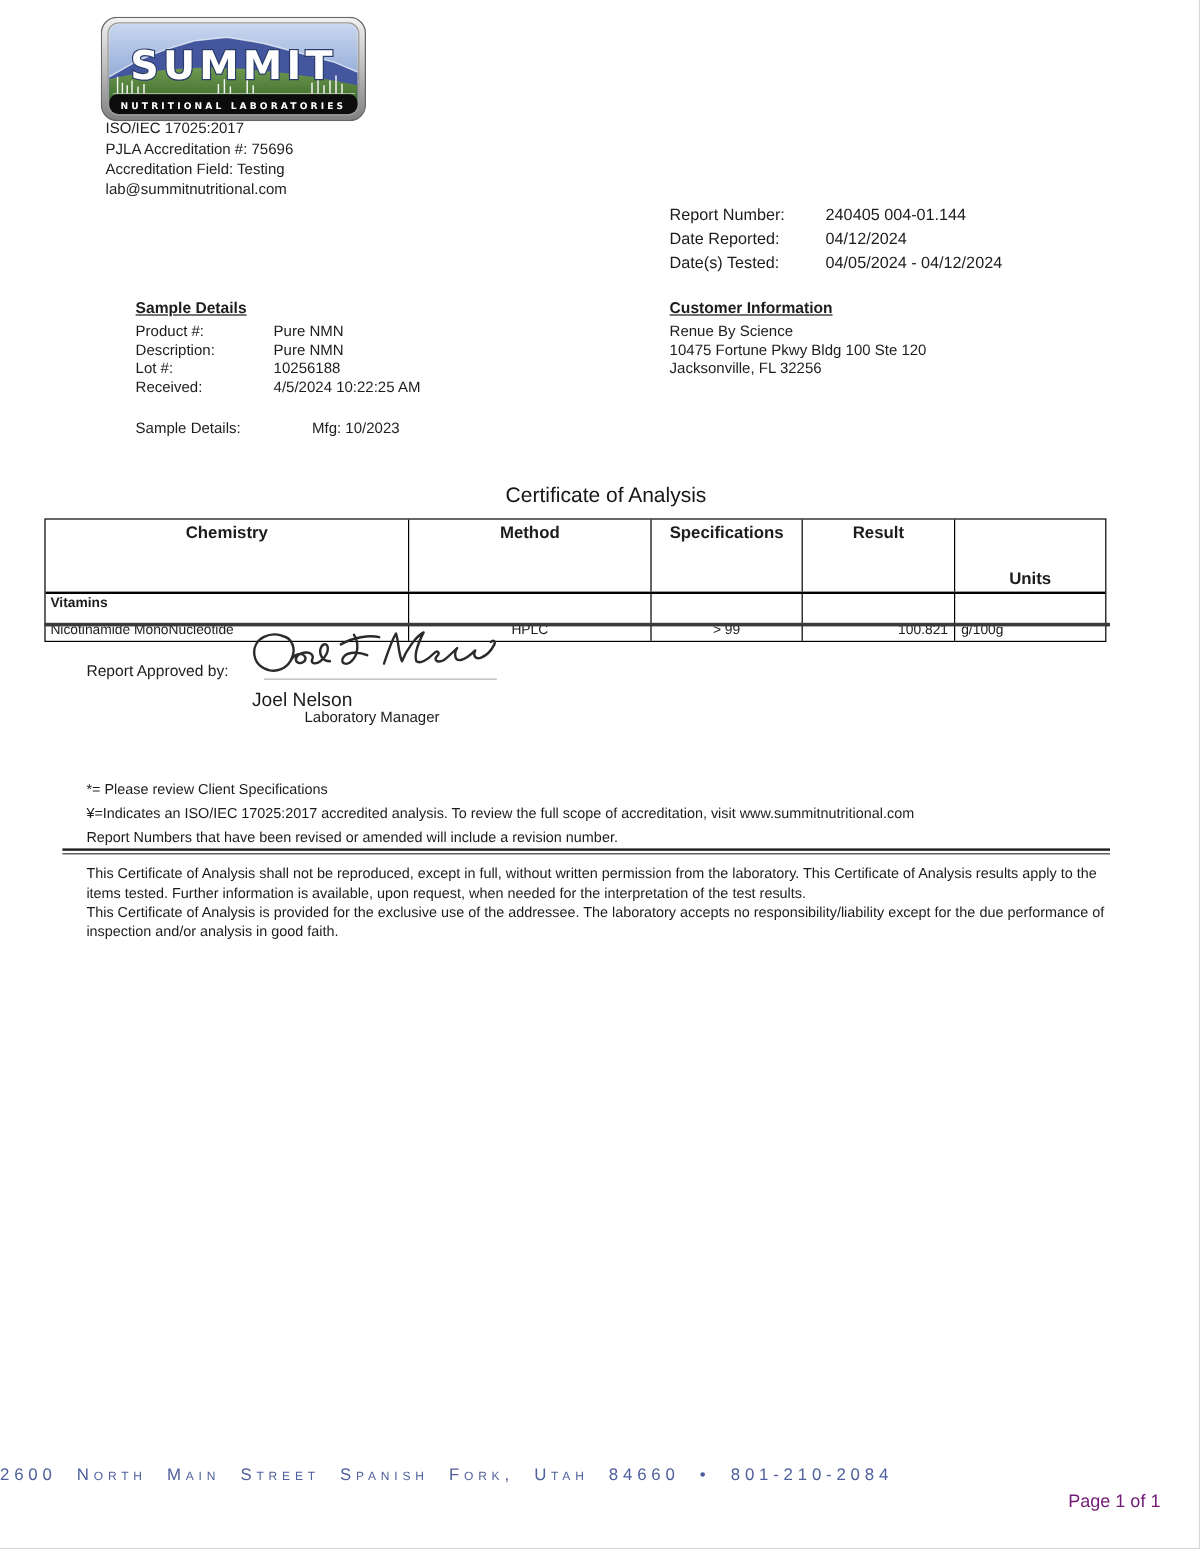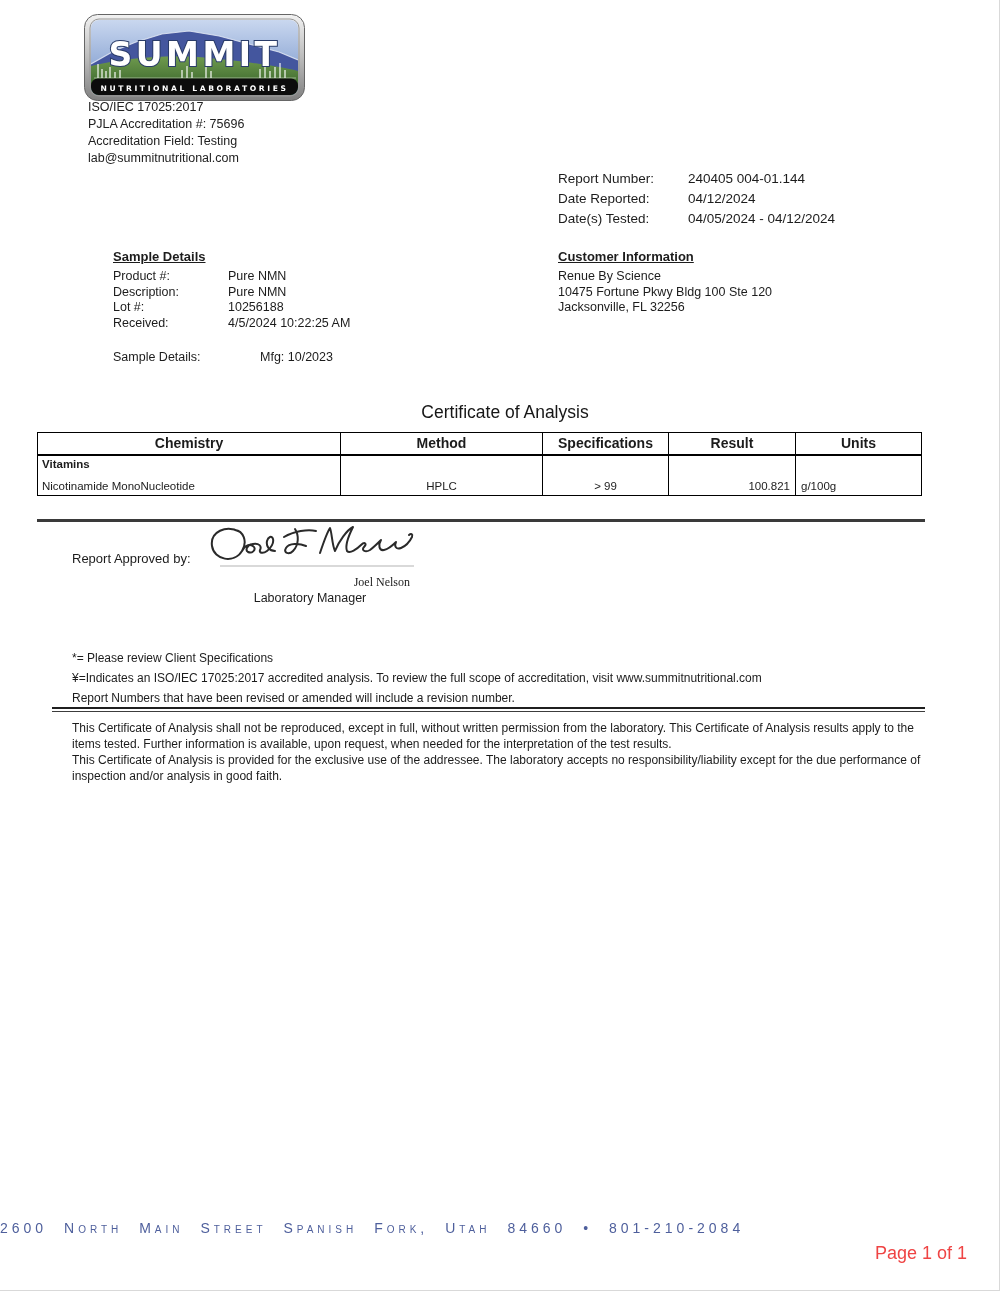--- a/index.html
+++ b/index.html
@@ -38,53 +38,53 @@
   .customer { position: absolute; left: 558px; top: 249px; font-size: 12.5px; }
   .customer .line { line-height: 15.5px; }
 
   
   .coa-title { position: absolute; left: 0; top: 402px; width: 1010px; text-align: center; font-size: 17.5px; font-weight: 400; color: #161616; }
 
   
   .coa-table { position: absolute; left: 37px; top: 432px; width: 885px; border: 1.5px solid #000; background: #fff; }
   .coa-header { display: grid; grid-template-columns: 303px 202px 126px 127px 1fr; border-bottom: 2px solid #000; }
   .coa-header .cell { padding: 2px 0 3px; text-align: center; font-weight: bold; font-size: 14px; border-right: 1px solid #000; }
-  .coa-header .cell:last-child { border-right: none; }
+  .coa-header .cell:last-child { border-right: none; margin-top: 39px; }
   .coa-body { display: grid; grid-template-columns: 303px 202px 126px 127px 1fr; height: 39px; }
   .coa-body .cell { border-right: 1px solid #000; font-size: 11.5px; position: relative; }
   .coa-body .cell:last-child { border-right: none; }
   .chem-cat { font-weight: bold; padding: 2px 0 0 4px; }
   .chem-analyte { position: absolute; left: 4px; bottom: 3px; }
   .cell-bottom-center { display: flex; align-items: flex-end; justify-content: center; padding-bottom: 3px; }
   .cell-bottom-right { display: flex; align-items: flex-end; justify-content: flex-end; padding: 0 5px 3px 0; }
   .cell-bottom-left { display: flex; align-items: flex-end; justify-content: flex-start; padding: 0 0 3px 5px; }
 
   
   .rule1 { position: absolute; left: 37px; top: 519px; width: 888px; border-top: 3px solid #3a3a3a; }
   .rule2 { position: absolute; left: 52px; top: 707px; width: 873px; height: 5px; border-top: 2.5px solid #1f1f1f; border-bottom: 1px solid #3c3c3c; }
 
   
   .approval-label { position: absolute; left: 72px; top: 551px; font-size: 13px; }
   .signature { position: absolute; left: 200px; top: 520px; width: 230px; height: 60px; }
-  .approver-name  { position: absolute; left: 210px; top: 575px; width: 200px; text-align: right; font-size: 12px; font-family: Liberation Serif, serif; }
+  .approver-name  { position: absolute; left: 210px; top: 575px; width: 200px; text-align: left; font-size: 16px; }
   .approver-title { position: absolute; left: 210px; top: 591px; width: 200px; text-align: center; font-size: 12.5px; }
 
   
   .footnotes { position: absolute; left: 72px; top: 648px; font-size: 12px; line-height: 20px; }
 
   
   .disclaimer { position: absolute; left: 72px; top: 720px; width: 866px; font-size: 12px; line-height: 16px; }
 
   
   .footer-address {
     position: absolute; left: 0; top: 1220px; width: 1000px; 
     font-variant: small-caps; letter-spacing: 4px; word-spacing: 9px;
     color: #4e5f9c; font-size: 14px; font-weight: 400;
   }
-  .page-indicator { position: absolute; right: 32px; top: 1243px; font-size: 18px; color: #ef4444; }
+  .page-indicator { position: absolute; right: 32px; top: 1243px; font-size: 15px; color: #701a75; }
 </style>
 </head>
 <body>
 
 <div class="page">
 
   <div class="logo">
     <svg width="221" height="87" viewBox="0 0 221 87">
       <defs>
         <linearGradient id="metal" x1="0" y1="0" x2="0" y2="1">

